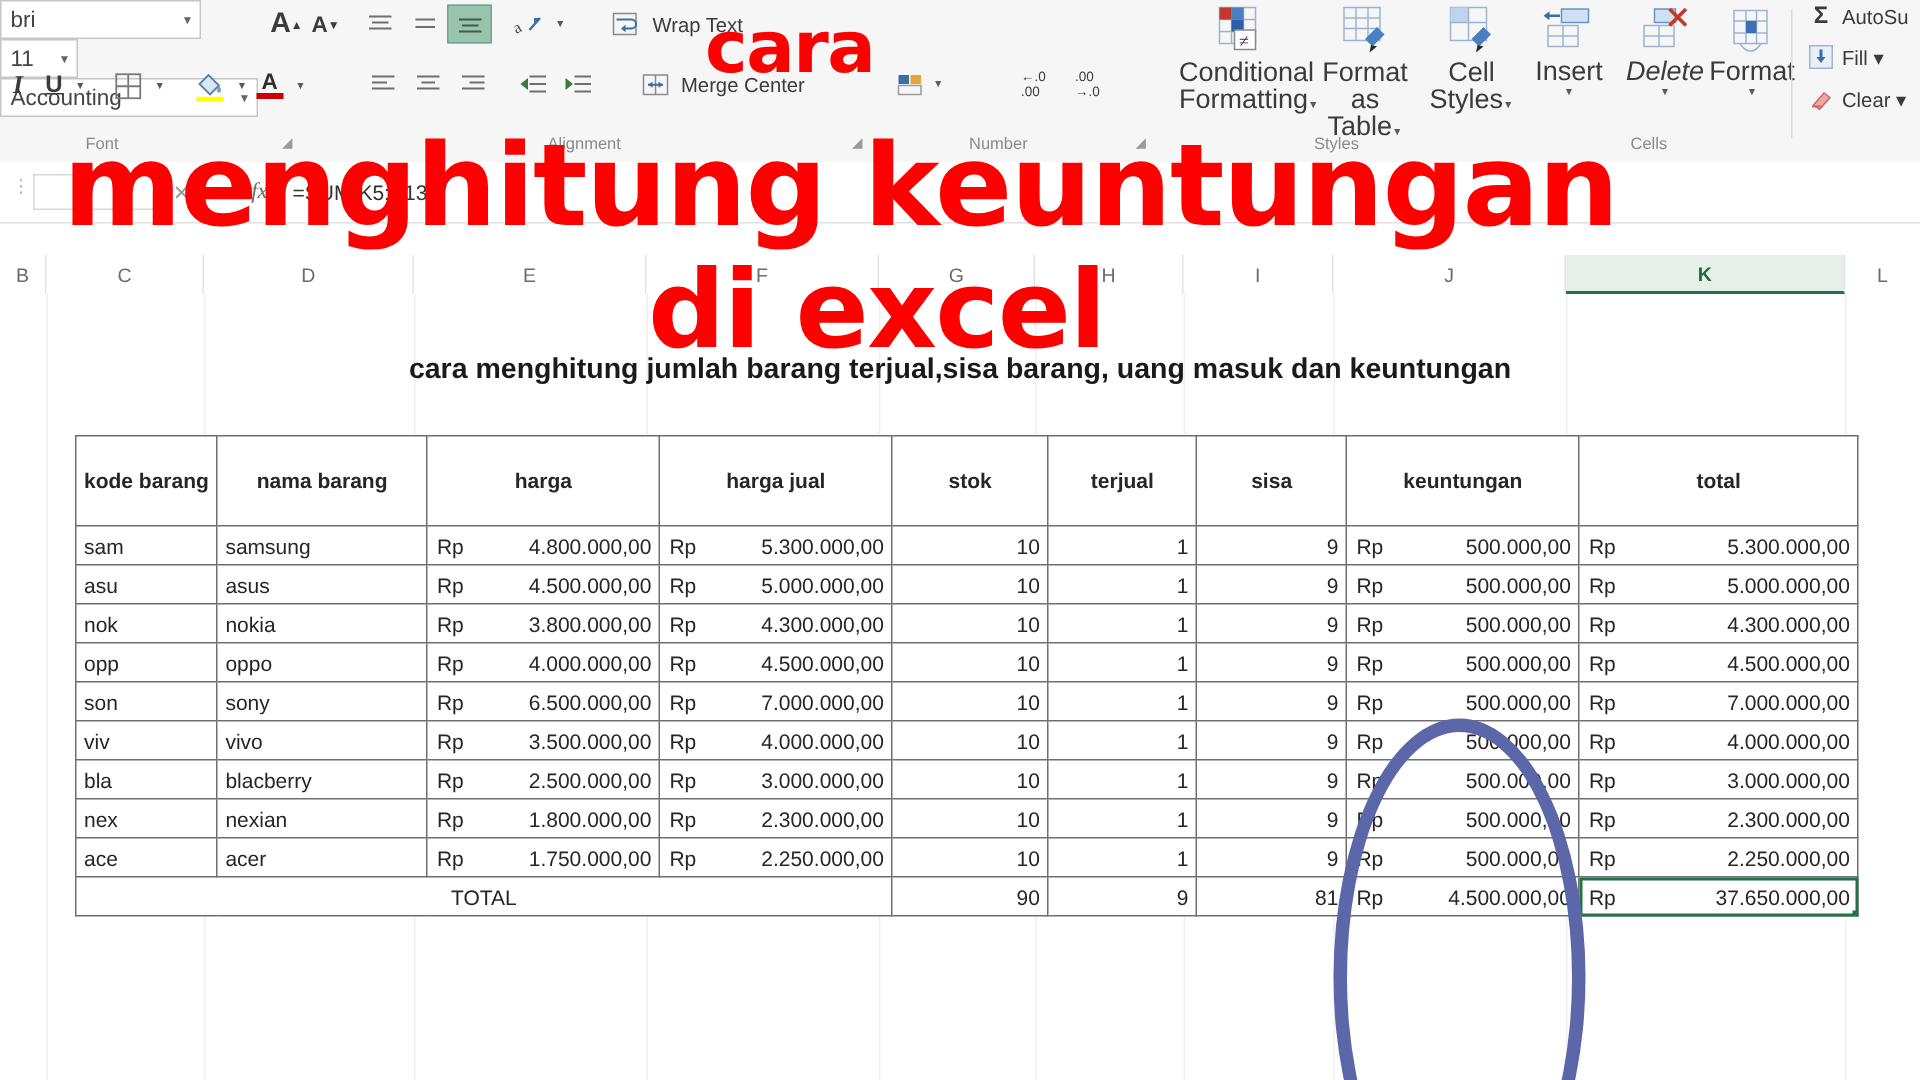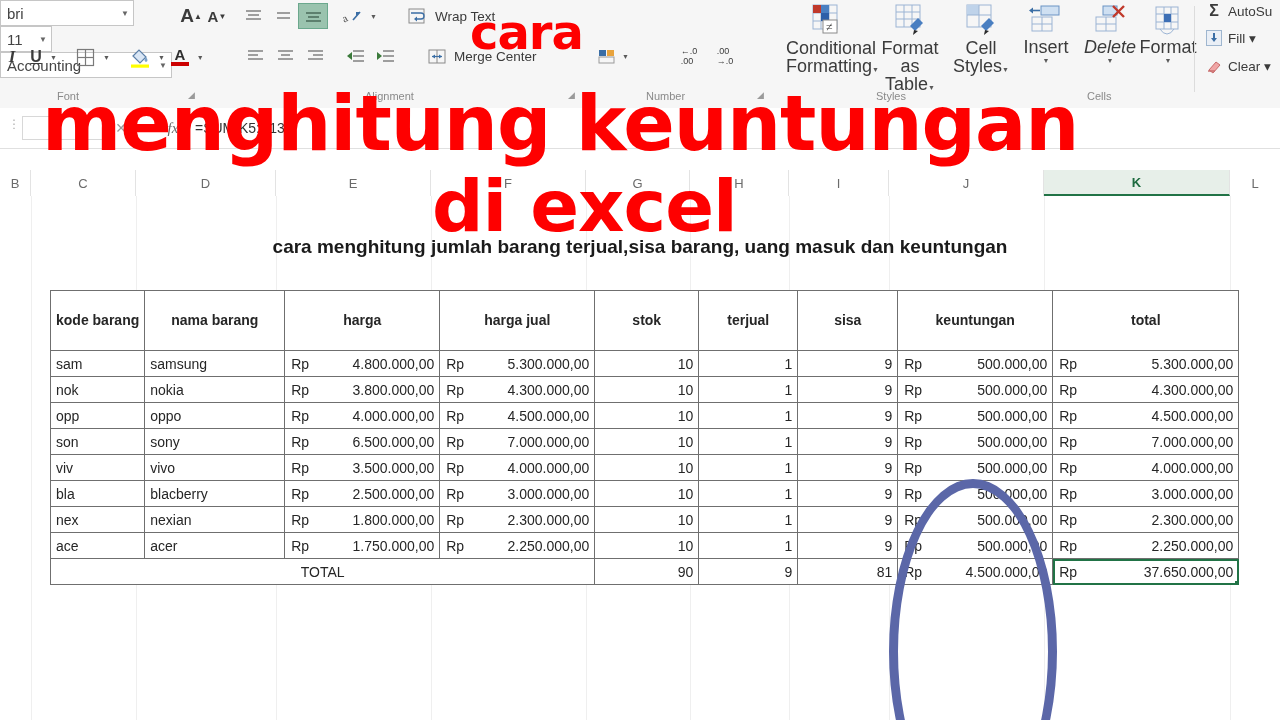--- a/index.html
+++ b/index.html
@@ -502,20 +502,31 @@
           <td class="l">samsung</td>
           <td class="money"><span class="rp">Rp</span>4.800.000,00</td>
           <td class="money"><span class="rp">Rp</span>5.300.000,00</td>
           <td class="r">10</td>
           <td class="r">1</td>
           <td class="r">9</td>
           <td class="money"><span class="rp">Rp</span>500.000,00</td>
           <td class="money"><span class="rp">Rp</span>5.300.000,00</td>
         </tr>
         <tr>
+          <td class="c">asu</td>
+          <td class="l">asus</td>
+          <td class="money"><span class="rp">Rp</span>4.500.000,00</td>
+          <td class="money"><span class="rp">Rp</span>5.000.000,00</td>
+          <td class="r">10</td>
+          <td class="r">1</td>
+          <td class="r">9</td>
+          <td class="money"><span class="rp">Rp</span>500.000,00</td>
+          <td class="money"><span class="rp">Rp</span>5.000.000,00</td>
+        </tr>
+        <tr>
           <td class="c">nok</td>
           <td class="l">nokia</td>
           <td class="money"><span class="rp">Rp</span>3.800.000,00</td>
           <td class="money"><span class="rp">Rp</span>4.300.000,00</td>
           <td class="r">10</td>
           <td class="r">1</td>
           <td class="r">9</td>
           <td class="money"><span class="rp">Rp</span>500.000,00</td>
           <td class="money"><span class="rp">Rp</span>4.300.000,00</td>
         </tr>

